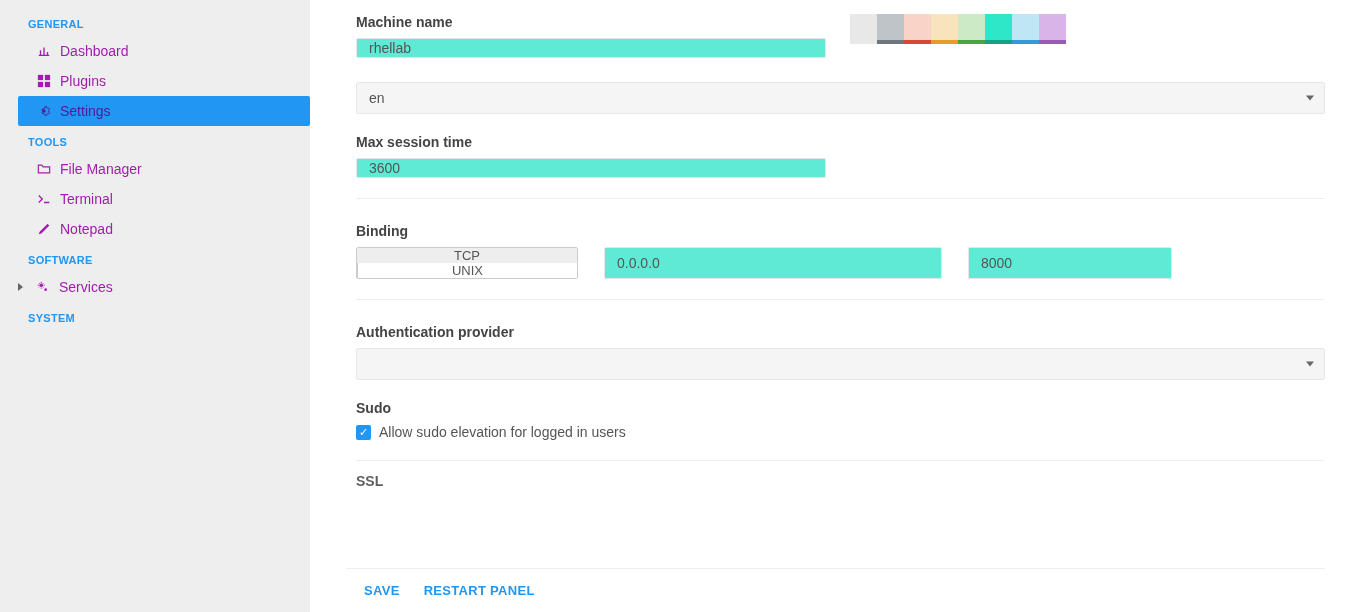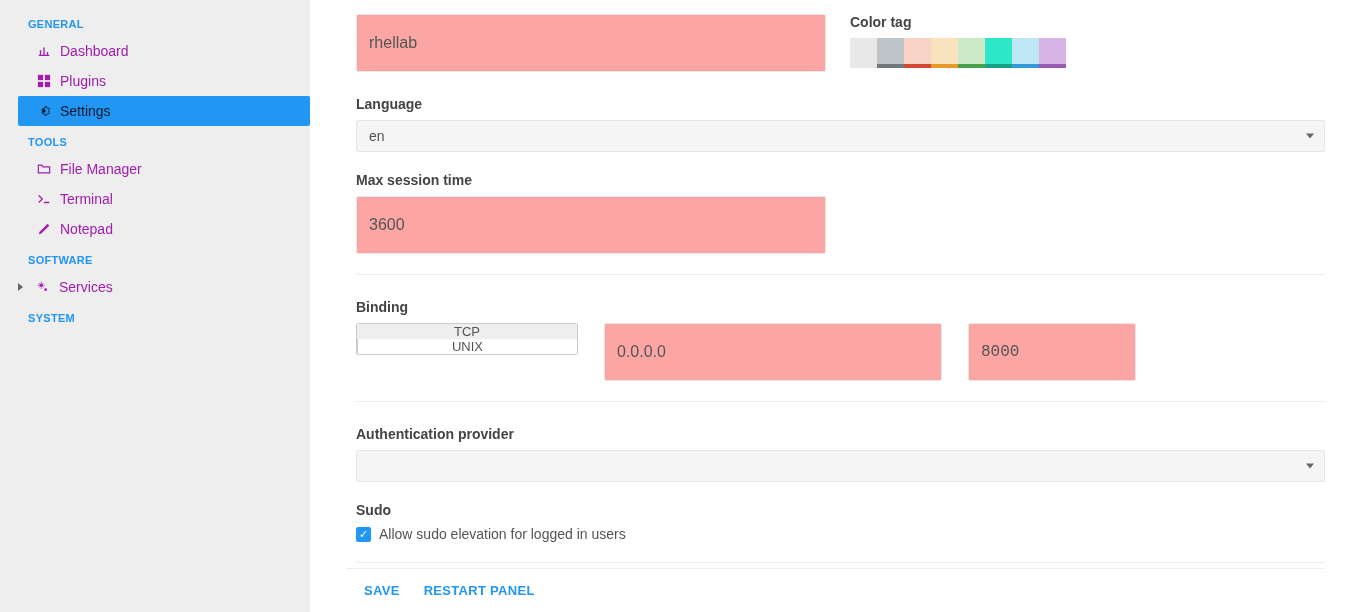--- a/index.html
+++ b/index.html
@@ -30,21 +30,21 @@
 .nav-item {
   display: flex;
   align-items: center;
   padding: 7px 18px 7px 36px;
   color: #a21caf;
   cursor: pointer;
   font-size: 14px;
 }
 .nav-item.active {
   background: #2196F3;
-  color: #0f172a;
+  color: #4c1d95;
   margin: 0 0 0 18px;
   padding-left: 18px;
   border-radius: 2px;
 }
 .nav-item .icon {
   width: 16px;
   height: 16px;
   margin-right: 8px;
   display: inline-flex;
   align-items: center;
@@ -81,25 +81,25 @@
 .field {
   margin-bottom: 20px;
 }
 .label {
   font-weight: 600;
   color: #444;
   font-size: 14px;
   margin-bottom: 8px;
 }
 .input {
-  background: #fca5a5;
+  background: #5eead4;
   border: 1px solid #e6e6e6;
   border-radius: 2px;
-  padding: 19px 12px;
-  font-size: 16px;
+  padding: 1px 12px;
+  font-size: 14px;
   color: #555;
   width: 100%;
 }
 .select-wrap {
   position: relative;
   background: #f5f5f5;
   border: 1px solid #e6e6e6;
   border-radius: 2px;
 }
 .select-wrap select {
@@ -277,24 +277,24 @@
   </div>
 
   <div class="section-title">SYSTEM</div>
 </div>
 
 <div class="main">
   <div class="content">
 
     <div class="row">
       <div class="field" style="width:470px">
+        <div class="label">Machine name</div>
         <input class="input" value="rhellab" style="">
       </div>
       <div class="field" style="flex:1">
-        <div class="label">Color tag</div>
         <div class="color-tags" id="color-tags">
             <div class="swatch" style="background: rgb(232, 232, 232);">
               <div class="foot" style="background: rgb(232, 232, 232);"></div>
             </div>
             <div class="swatch" style="background: rgb(191, 196, 200);">
               <div class="foot" style="background: rgb(110, 119, 126);"></div>
             </div>
             <div class="swatch" style="background: rgb(249, 211, 200);">
               <div class="foot" style="background: rgb(214, 74, 52);"></div>
             </div>
@@ -311,21 +311,20 @@
               <div class="foot" style="background: rgb(52, 152, 219);"></div>
             </div>
             <div class="swatch" style="background: rgb(216, 180, 232);">
               <div class="foot" style="background: rgb(155, 89, 182);"></div>
             </div>
           </div>
       </div>
     </div>
 
     <div class="field" style="width:100%; margin-top:4px;">
-      <div class="label">Language</div>
       <div class="select-wrap">
         <select>
           <option>en</option>
         </select>
       </div>
     </div>
 
     <div class="field" style="width:470px">
       <div class="label">Max session time</div>
       <input class="input" value="3600" style="">
@@ -334,21 +333,21 @@
     <hr class="divider">
 
     <div class="field">
       <div class="label">Binding</div>
       <div class="binding-row">
         <div class="btn-group">
           <div class="seg active">TCP</div>
           <div class="seg">UNIX</div>
         </div>
         <input class="input" style="width: 338px;" value="0.0.0.0">
-        <input class="input" style="width: 168px; font-family: Liberation Mono, monospace;" value="8000">
+        <input class="input" style="width: 204px;" value="8000">
       </div>
     </div>
 
     <hr class="divider">
 
     <div class="field" style="width:100%">
       <div class="label">Authentication provider</div>
       <div class="select-wrap">
         <select>
           <option></option>

